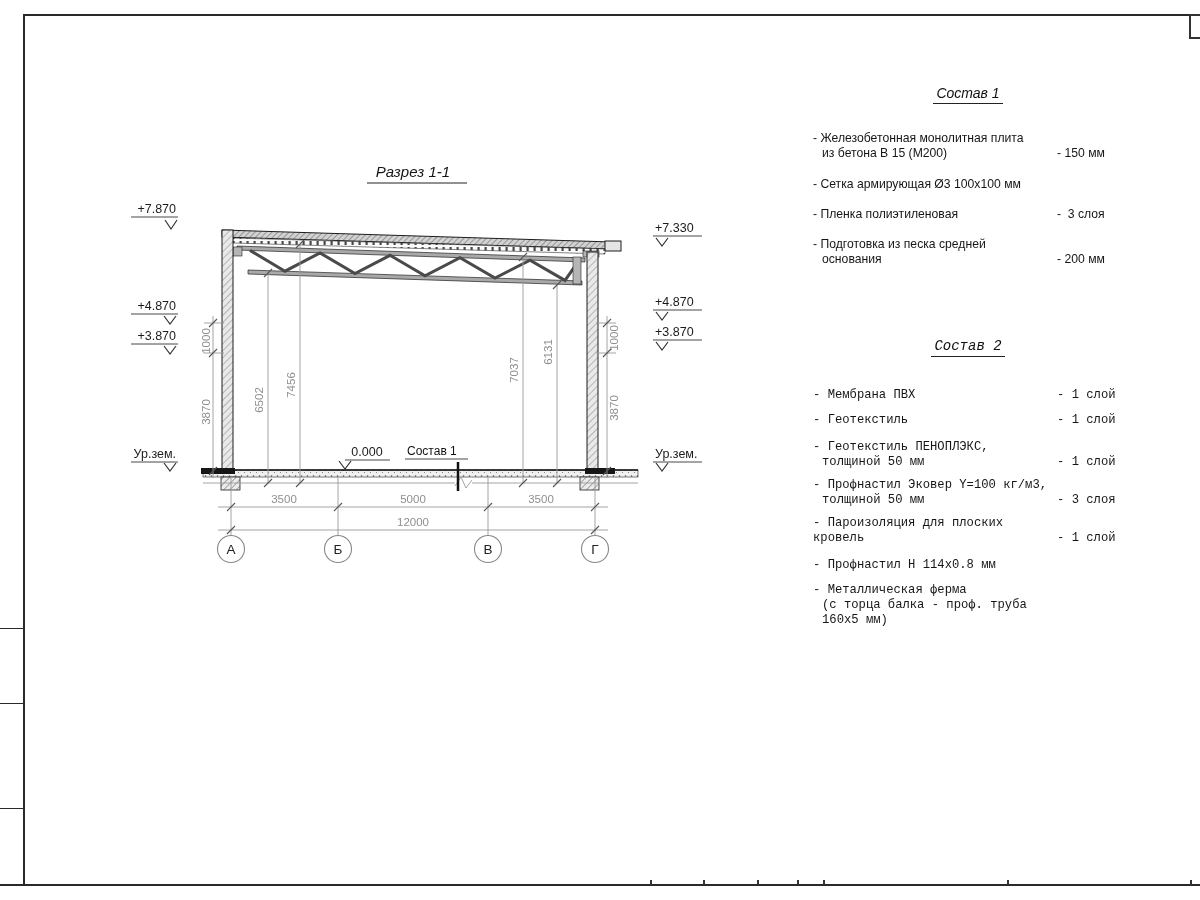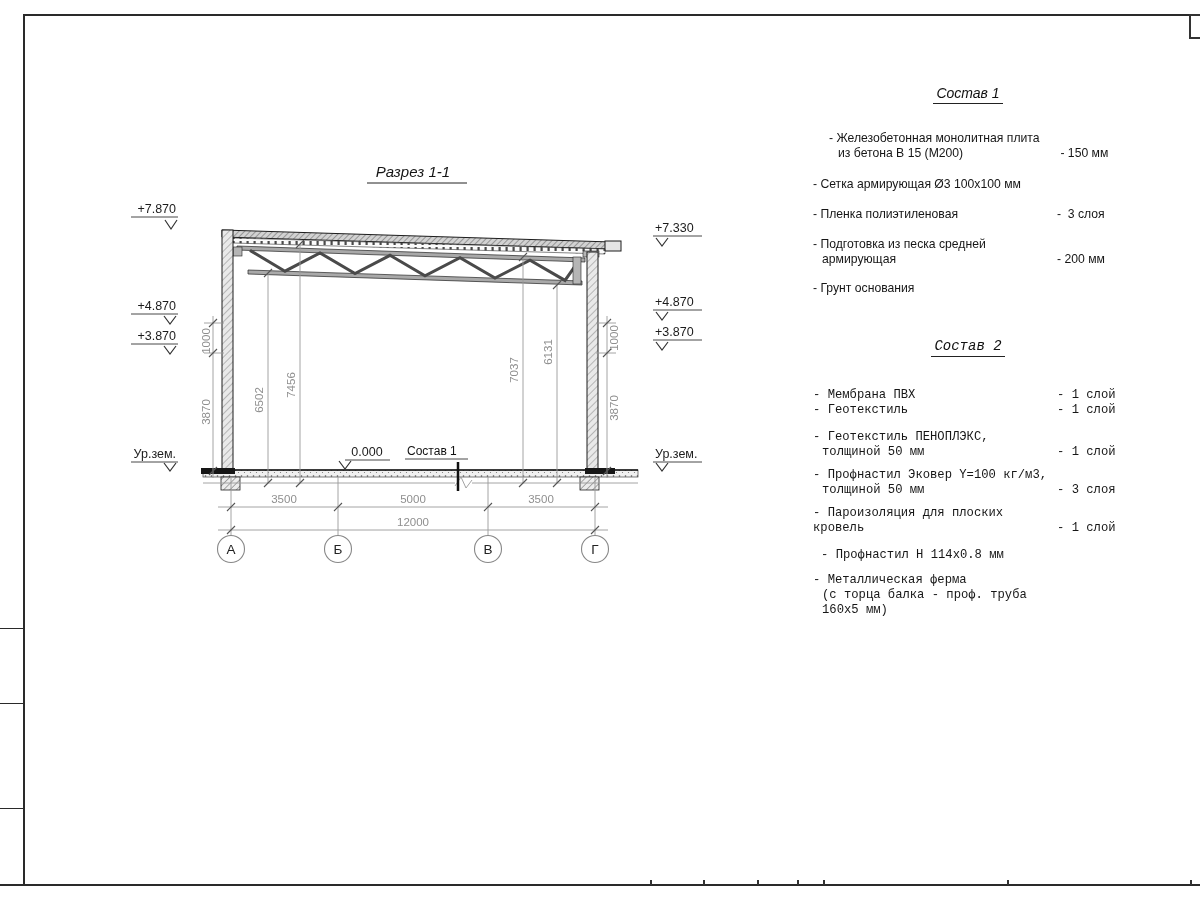--- a/index.html
+++ b/index.html
@@ -147,21 +147,21 @@
     <circle cx="488" cy="549" r="13.5" fill="#fff" stroke="#888" stroke-width="1.1"></circle>
     <circle cx="595" cy="549" r="13.5" fill="#fff" stroke="#888" stroke-width="1.1"></circle>
     <text class="t-axis" x="231" y="553.5" text-anchor="middle">А</text>
     <text class="t-axis" x="338" y="553.5" text-anchor="middle">Б</text>
     <text class="t-axis" x="488" y="553.5" text-anchor="middle">В</text>
     <text class="t-axis" x="595" y="553.5" text-anchor="middle">Г</text>
   </svg>
 
   <div class="sostav" style="left:813px;top:85px;">
     <div class="s-title"><span>Состав 1</span></div>
-    <div class="s-item" style="margin-top:27px;margin-left:16px;">
+    <div class="s-item" style="margin-top:27px;">
       <div class="s-name">
           <div>- Железобетонная монолитная плита</div>
           <div class="s-l2">из бетона В 15 (М200)</div>
         </div>
       <div class="s-val">- 150 мм</div>
     </div>
     <div class="s-item" style="margin-top:16px;">
       <div class="s-name">
           <div>- Сетка армирующая Ø3 100x100 мм</div>
           <div class="s-l2"></div>
@@ -171,43 +171,36 @@
     <div class="s-item" style="margin-top:15px;">
       <div class="s-name">
           <div>- Пленка полиэтиленовая</div>
           <div class="s-l2"></div>
         </div>
       <div class="s-val">-  3 слоя</div>
     </div>
     <div class="s-item" style="margin-top:15px;">
       <div class="s-name">
           <div>- Подготовка из песка средней</div>
-          <div class="s-l2">армирующая</div>
+          <div class="s-l2">основания</div>
         </div>
       <div class="s-val">- 200 мм</div>
-    </div>
-    <div class="s-item" style="margin-top:14px;">
-      <div class="s-name">
-          <div>- Грунт основания</div>
-          <div class="s-l2"></div>
-        </div>
-      <div class="s-val"></div>
     </div>
   </div>
 
   <div class="sostav" style="left:813px;top:338px;font-family:Liberation Mono, monospace;">
     <div class="s-title"><span>Состав 2</span></div>
     <div class="s-item" style="margin-top:31px;">
       <div class="s-name">
           <div>- Мембрана ПВХ</div>
           <div class="s-l2"></div>
         </div>
       <div class="s-val">- 1 слой</div>
     </div>
-    <div class="s-item" style="">
+    <div class="s-item" style="margin-top:10px;">
       <div class="s-name">
           <div>- Геотекстиль</div>
           <div class="s-l2"></div>
         </div>
       <div class="s-val">- 1 слой</div>
     </div>
     <div class="s-item" style="margin-top:12px;">
       <div class="s-name">
           <div>- Геотекстиль ПЕНОПЛЭКС,</div>
           <div class="s-l2">толщиной 50 мм</div>
@@ -221,21 +214,21 @@
         </div>
       <div class="s-val">- 3 слоя</div>
     </div>
     <div class="s-item" style="margin-top:8px;">
       <div class="s-name">
           <div>- Пароизоляция для плоских кровель</div>
           <div class="s-l2"></div>
         </div>
       <div class="s-val">- 1 слой</div>
     </div>
-    <div class="s-item" style="margin-top:12px;margin-left:8px;">
+    <div class="s-item" style="margin-top:12px;">
       <div class="s-name">
           <div>- Профнастил Н 114x0.8 мм</div>
           <div class="s-l2"></div>
         </div>
       <div class="s-val"></div>
     </div>
     <div class="s-item" style="margin-top:10px;">
       <div class="s-name">
           <div>- Металлическая ферма</div>
           <div class="s-l2">(с торца балка - проф. труба 160x5 мм)</div>

